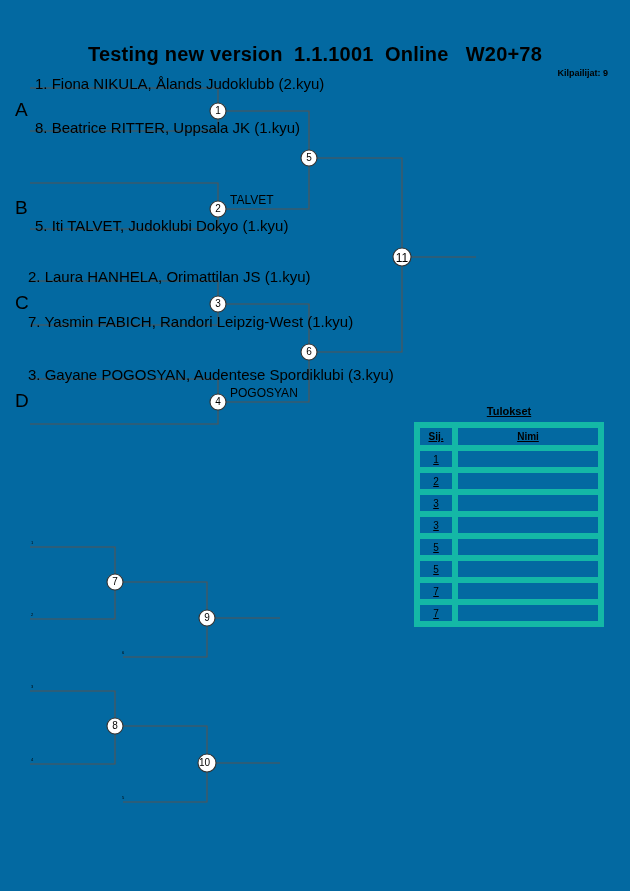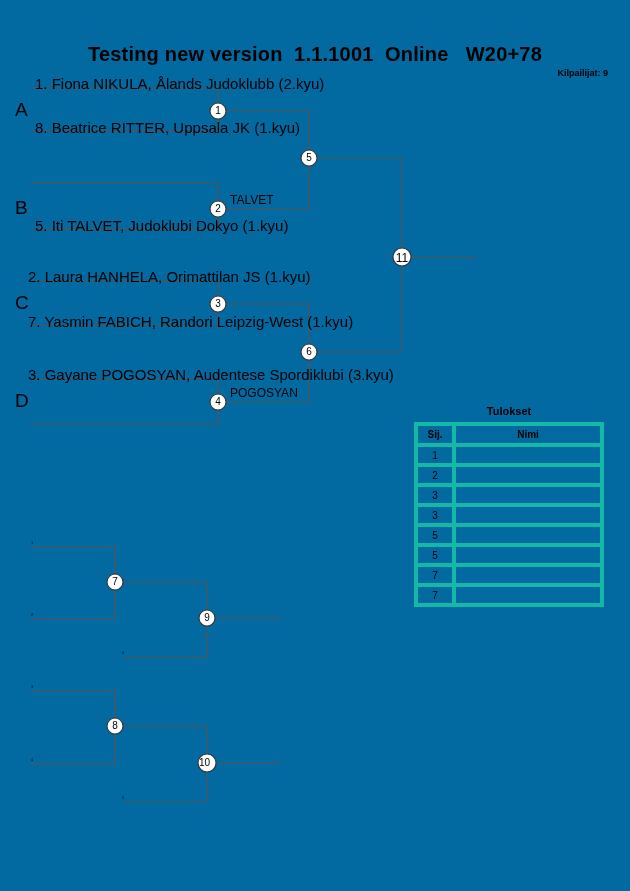--- a/index.html
+++ b/index.html
@@ -68,37 +68,38 @@
     font-size: 4px;
     color: #000000;
     line-height: 1;
   }
 
   
   #results-wrap {
     left: 414px;
     top: 405px;
     width: 156px;
+    text-decoration: underline;
   }
   #results-title {
     width: 190px;
     text-align: center;
     font-size: 11px;
     font-weight: bold;
     color: #000000;
     margin-bottom: 5px;
   }
   #results-table {
     border-collapse: collapse;
     width: 190px;
     border: 2px solid #000000;
     table-layout: fixed;
   }
   #results-table th, #results-table td {
-    border: 4px solid #14b8a6;
+    border: 6px solid #14b8a6;
     height: 16px;
     font-size: 10px;
     color: #000000;
     padding: 0;
   }
   #results-table th {
     font-weight: bold;
     text-align: center;
     height: 17px;
   }

